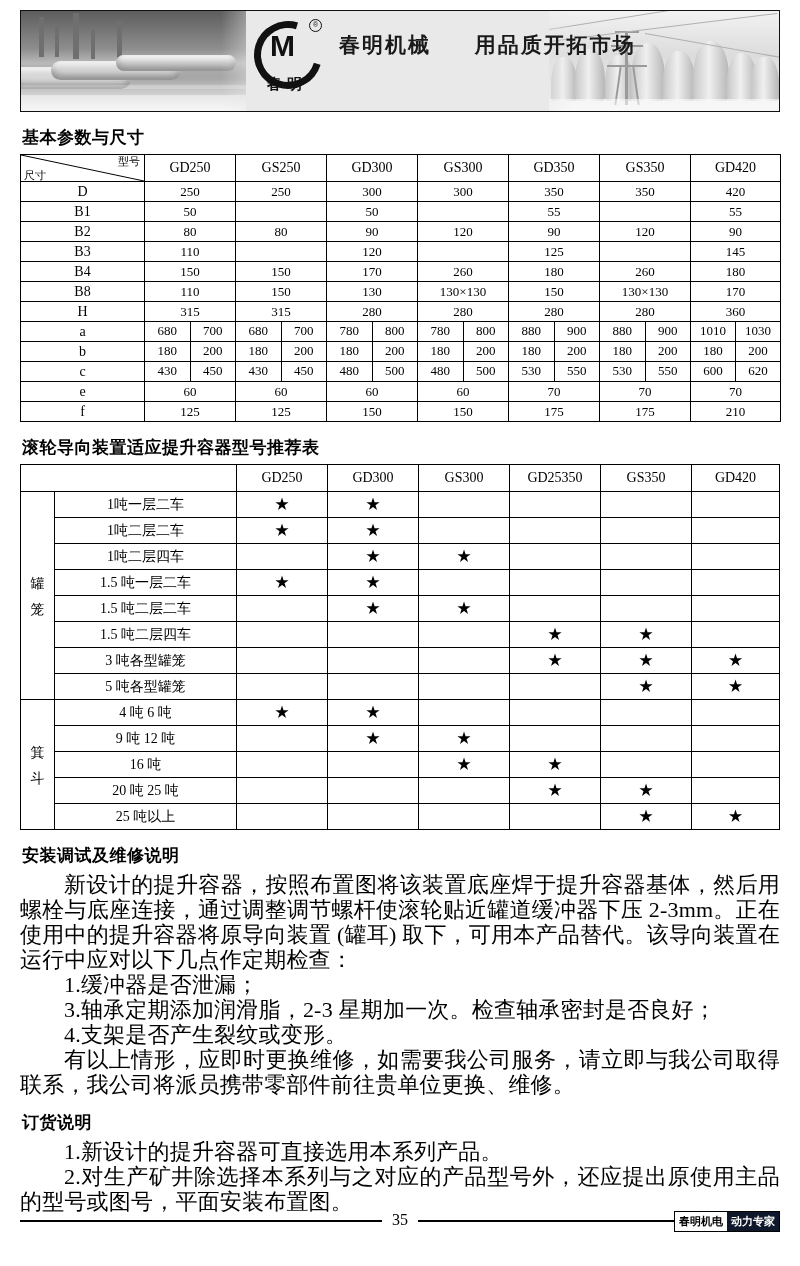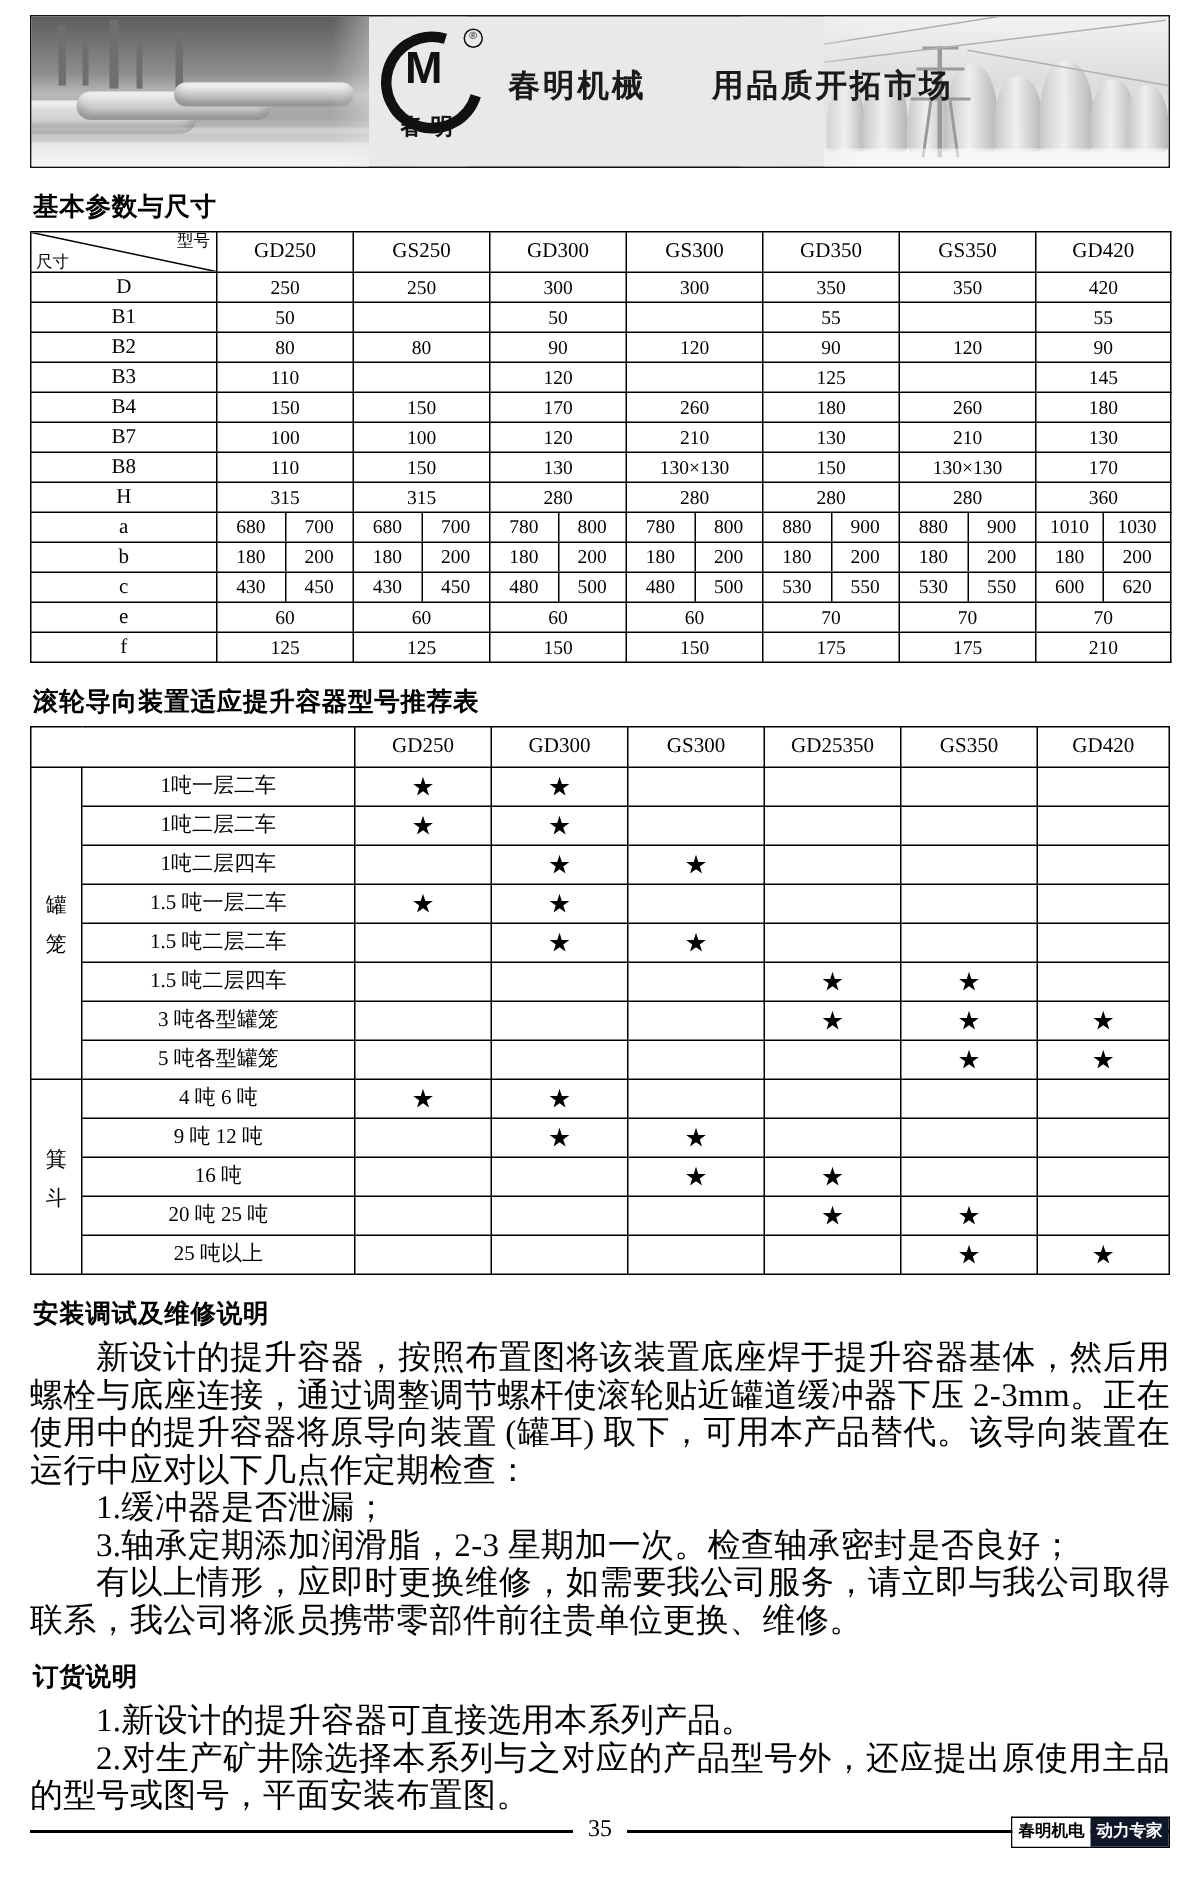--- a/index.html
+++ b/index.html
@@ -90,21 +90,21 @@
     border:1px solid #111;border-radius:50%;
     font-size:7px;line-height:10px;text-align:center;color:#111;
     font-family:"Liberation Sans",sans-serif;
   }
   .logo-text{
     font-family:"Liberation Sans","DejaVu Sans",sans-serif;
     font-weight:bold;font-size:15px;letter-spacing:5px;color:#111;
     margin-top:-2px;
   }
   .banner-titles{
-    position:absolute;left:318px;top:32px;
+    position:absolute;left:318px;top:20px;
     font-family:"Liberation Sans","DejaVu Sans",sans-serif;
     font-weight:bold;font-size:21px;letter-spacing:2px;color:#1a1a1a;
     white-space:nowrap;
   }
   .banner-titles .gap{display:inline-block;width:28px;}
 
   
   .sec-title{
     font-family:"Liberation Sans","DejaVu Sans",sans-serif;
     font-weight:bold;font-size:17px;color:#000;
@@ -343,30 +343,20 @@
           <td class="rowlabel">B4</td>
           <td>150</td>
           <td>150</td>
           <td>170</td>
           <td>260</td>
           <td>180</td>
           <td>260</td>
           <td>180</td>
         </tr>
         <tr>
-          <td class="rowlabel">B7</td>
-          <td>100</td>
-          <td>100</td>
-          <td>120</td>
-          <td>210</td>
-          <td>130</td>
-          <td>210</td>
-          <td>130</td>
-        </tr>
-        <tr>
           <td class="rowlabel">B8</td>
           <td>110</td>
           <td>150</td>
           <td>130</td>
           <td>130×130</td>
           <td>150</td>
           <td>130×130</td>
           <td>170</td>
         </tr>
         <tr>
@@ -687,20 +677,21 @@
           <td><span class="star">★</span></td>
         </tr>
       </tbody>
   </table>
 
   <div class="sec-title">安装调试及维修说明</div>
   <div class="body-block">
     <p class="para indent">新设计的提升容器，按照布置图将该装置底座焊于提升容器基体，然后用螺栓与底座连接，通过调整调节螺杆使滚轮贴近罐道缓冲器下压 2-3mm。正在使用中的提升容器将原导向装置 (罐耳) 取下，可用本产品替代。该导向装置在运行中应对以下几点作定期检查：</p>
     <p class="para list">1.缓冲器是否泄漏；</p>
     <p class="para list">3.轴承定期添加润滑脂，2-3 星期加一次。检查轴承密封是否良好；</p>
+    <p class="para list">4.支架是否产生裂纹或变形。</p>
     <p class="para indent">有以上情形，应即时更换维修，如需要我公司服务，请立即与我公司取得联系，我公司将派员携带零部件前往贵单位更换、维修。</p>
   </div>
 
   <div class="sec-title">订货说明</div>
   <div class="body-block">
     <p class="para indent">1.新设计的提升容器可直接选用本系列产品。</p>
     <p class="para indent">2.对生产矿井除选择本系列与之对应的产品型号外，还应提出原使用主品的型号或图号，平面安装布置图。</p>
   </div>
 
   <div class="footer">

